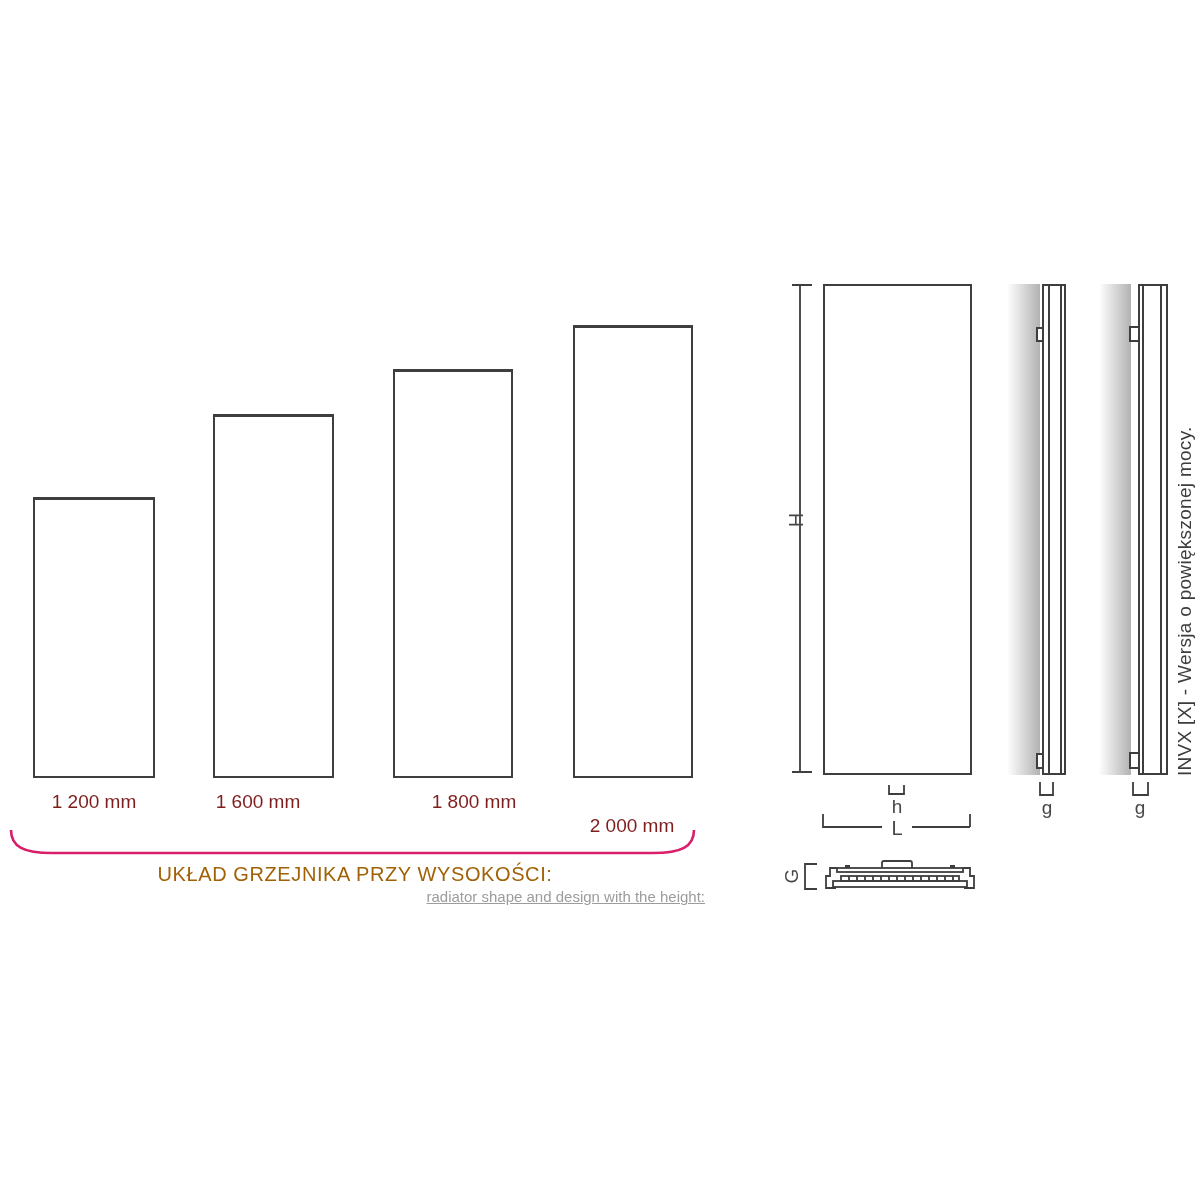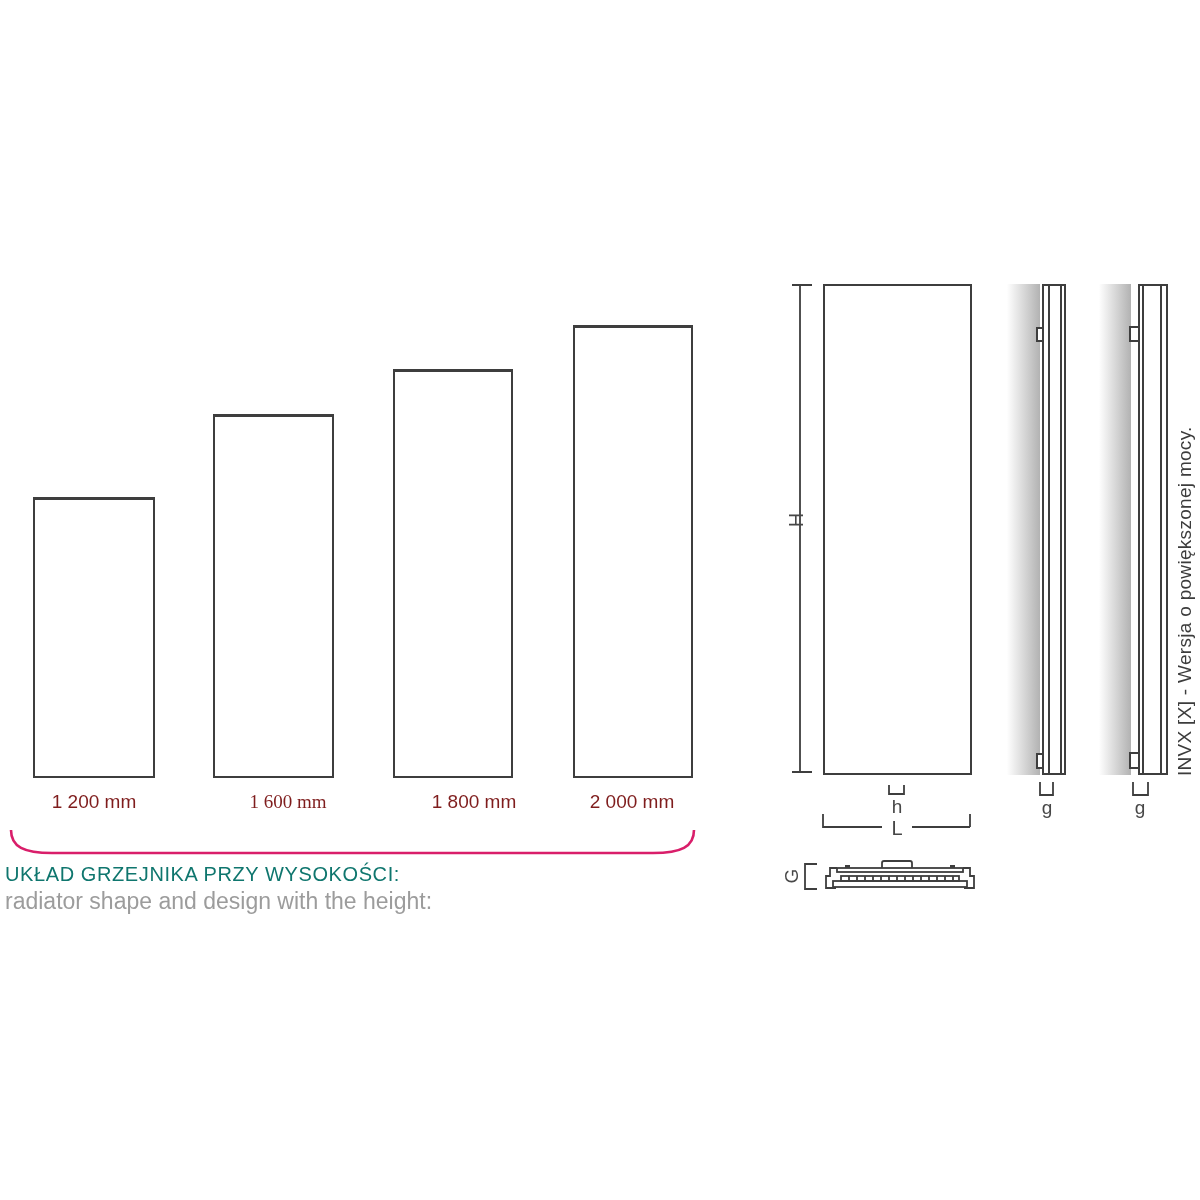--- a/index.html
+++ b/index.html
@@ -8,26 +8,26 @@
 
   
   .bar{position:absolute;box-sizing:border-box;background:#fff;
        border:2px solid #3e3e3e;border-top-width:3px;}
   .bar1{left:33px;top:497px;width:122px;height:281px;}
   .bar2{left:213px;top:414px;width:121px;height:364px;}
   .bar3{left:393px;top:369px;width:120px;height:409px;}
   .bar4{left:573px;top:325px;width:120px;height:453px;}
   .bar-label{position:absolute;top:791px;width:140px;text-align:center;
              font-size:19px;color:#7f1d1d;}
-  .bl1{left:24px;}.bl2{left:218px;font-family:Liberation Serif, serif;}.bl3{left:404px;}.bl4{left:562px;}
+  .bl1{left:24px;}.bl2{left:188px;}.bl3{left:404px;}.bl4{left:562px;margin-top:24px;}
 
-  .caption-title{position:absolute;left:5px;top:863px;width:700px;text-align:left;
-                 font-size:20px;color:#0f766e;letter-spacing:.6px;}
-  .caption-sub{position:absolute;left:5px;top:888px;width:700px;text-align:left;
-               font-size:23px;color:#9c9c9c;}
+  .caption-title{position:absolute;left:5px;top:863px;width:700px;text-align:center;
+                 font-size:20px;color:#a16207;letter-spacing:.6px;}
+  .caption-sub{position:absolute;left:5px;top:888px;width:700px;text-align:right;
+               font-size:15px;color:#9c9c9c;text-decoration:underline;}
 
   
   .front-view{position:absolute;left:823px;top:284px;width:149px;height:491px;
               box-sizing:border-box;border:2px solid #3e3e3e;background:#fff;}
   .shadow{position:absolute;top:284px;height:491px;
           background:linear-gradient(to left,#b2b2b2,rgba(255,255,255,0) 92%);}
   .sh1{left:1004px;width:36px;}
   .sh2{left:1096px;width:35px;}
   .sv{position:absolute;top:284px;height:491px;box-sizing:border-box;
       border:2px solid #3e3e3e;background:#fff;}

